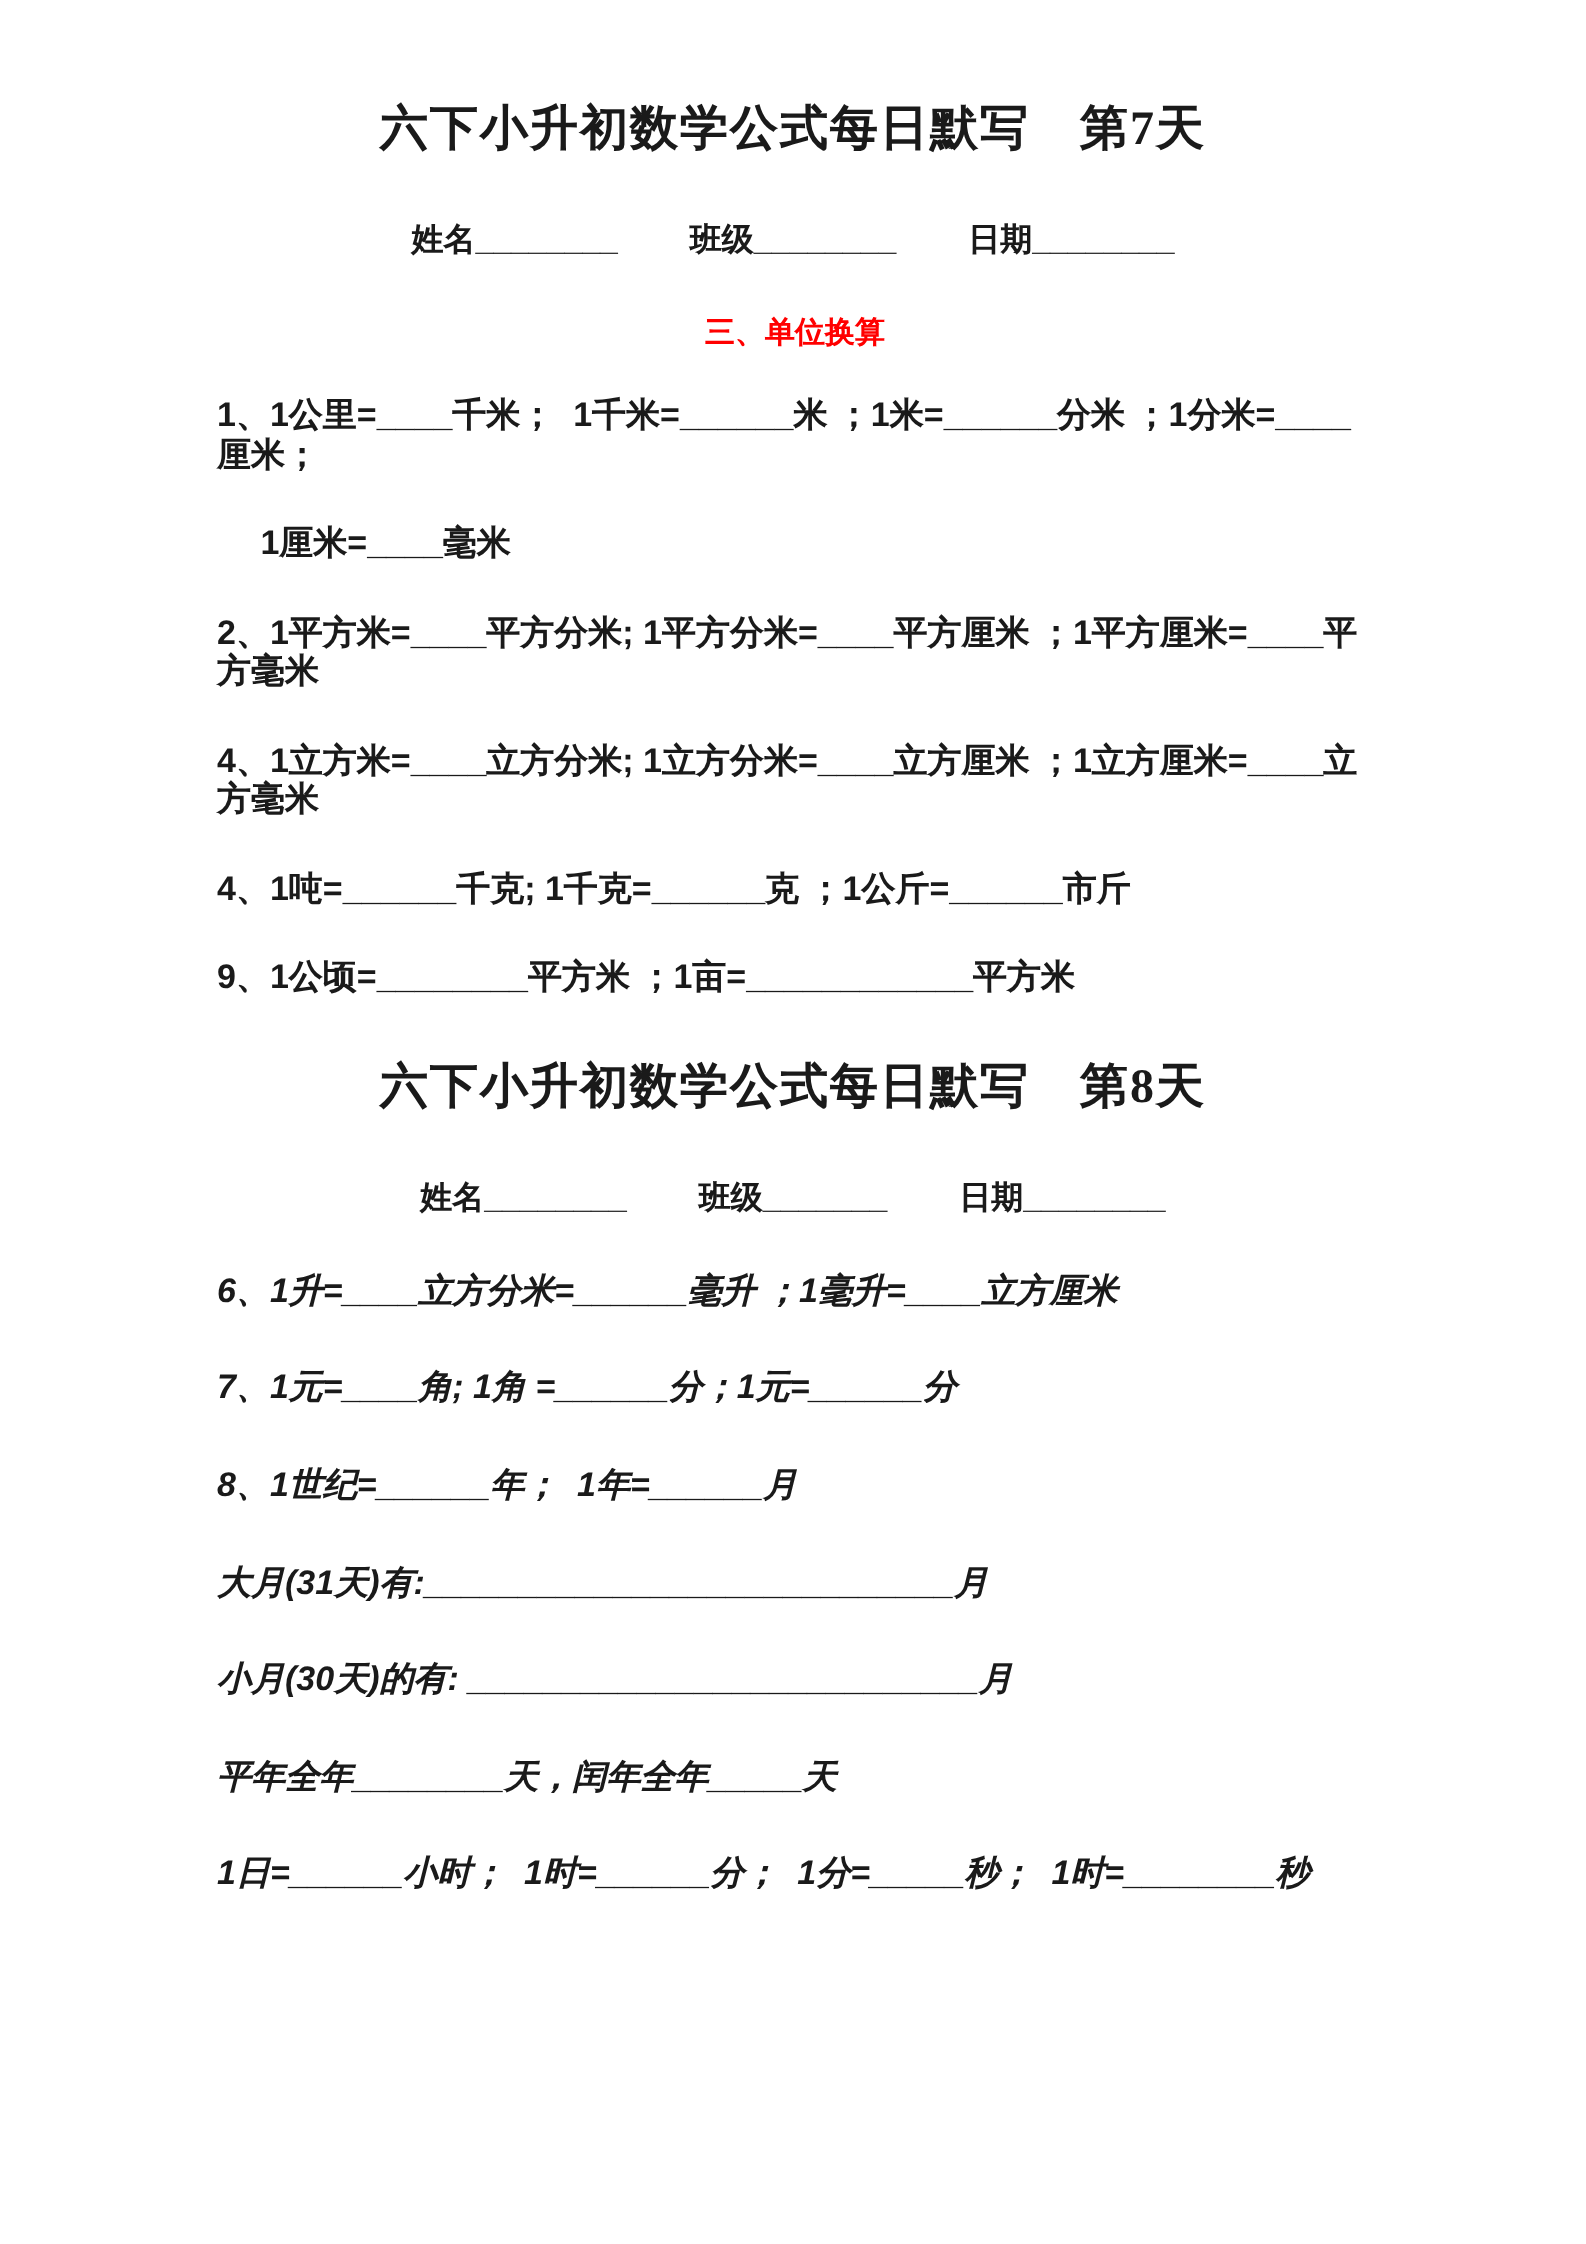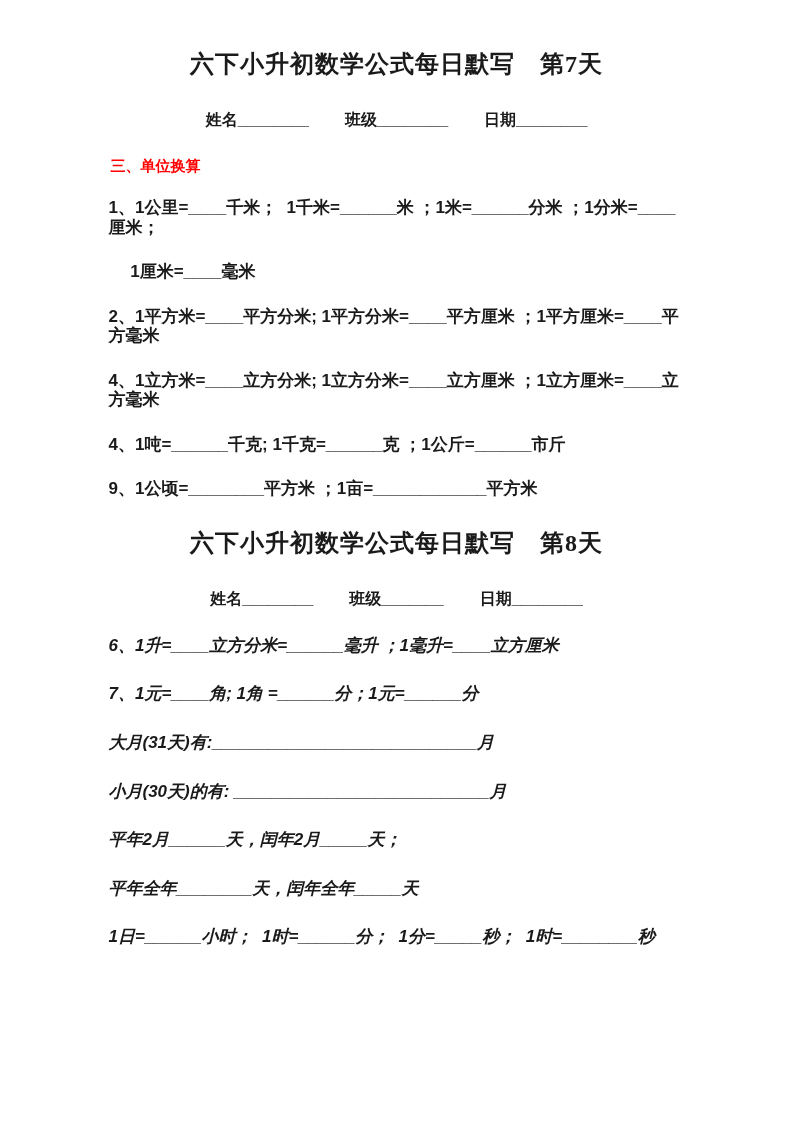--- a/index.html
+++ b/index.html
@@ -36,20 +36,21 @@
     font-weight: 700;
     margin: 0 0 26px 0;
   }
   .meta span { white-space: pre-wrap; }
   .section-heading {
     color: var(--heading-red, #ff0000);
     font-size: 15px;
     font-weight: 700;
     margin: 10px 0 22px 2px;
     white-space: pre-wrap;
+    text-align: center;
   }
   .line {
     font-size: 17px;
     font-weight: 700;
     margin: 0 0 25px 0;
     white-space: pre-wrap;
     line-height: 1.15;
   }
   .day8 { margin-top: 28px; }
   .day8 .line { margin-bottom: 29px; font-style: italic; }
@@ -82,20 +83,20 @@
     <h1 class="title">六下小升初数学公式每日默写　第8天</h1>
 
     <div class="meta">
       <span>姓名________</span>
       <span>班级_______</span>
       <span>日期________</span>
     </div>
 
     <p class="line">6、1升=____立方分米=______毫升 ；1毫升=____立方厘米</p>
     <p class="line">7、1元=____角; 1角 =______分；1元=______分</p>
+    <p class="line">8、1世纪=______年；  1年=______月</p>
     <p class="line">大月(31天)有:____________________________月</p>
     <p class="line">小月(30天)的有: ___________________________月</p>
-    <p class="line">平年2月______天，闰年2月_____天；</p>
     <p class="line">平年全年________天，闰年全年_____天</p>
     <p class="line">1日=______小时；  1时=______分；  1分=_____秒；  1时=________秒</p>
   </section>
 
 </div>
 
 </body></html>

